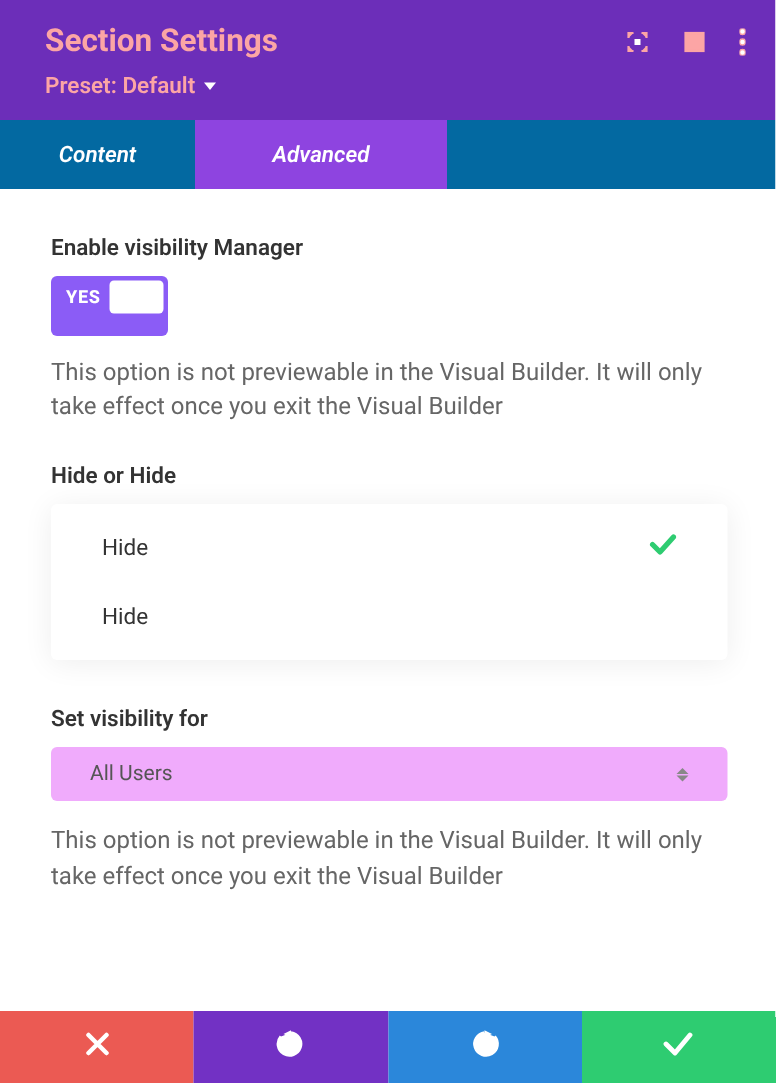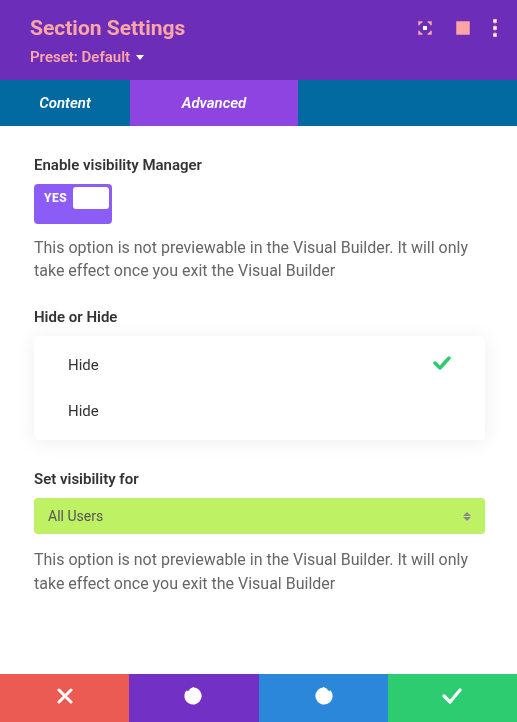--- a/index.html
+++ b/index.html
@@ -120,23 +120,23 @@
       justify-content: space-between;
       padding: 14px 34px;
       font-size: 15px;
       color: #333;
       cursor: pointer;
     }
     .check-icon {
       color: #2ecc71;
     }
     .select-box {
-      background: #bef264;
+      background: #f0abfc;
       border-radius: 4px;
-      padding: 10px 14px;
+      padding: 10px 26px;
       display: flex;
       align-items: center;
       justify-content: space-between;
       font-size: 14px;
       color: #555;
       cursor: pointer;
       margin-bottom: 14px;
     }
     .select-caret {
       display:flex;

